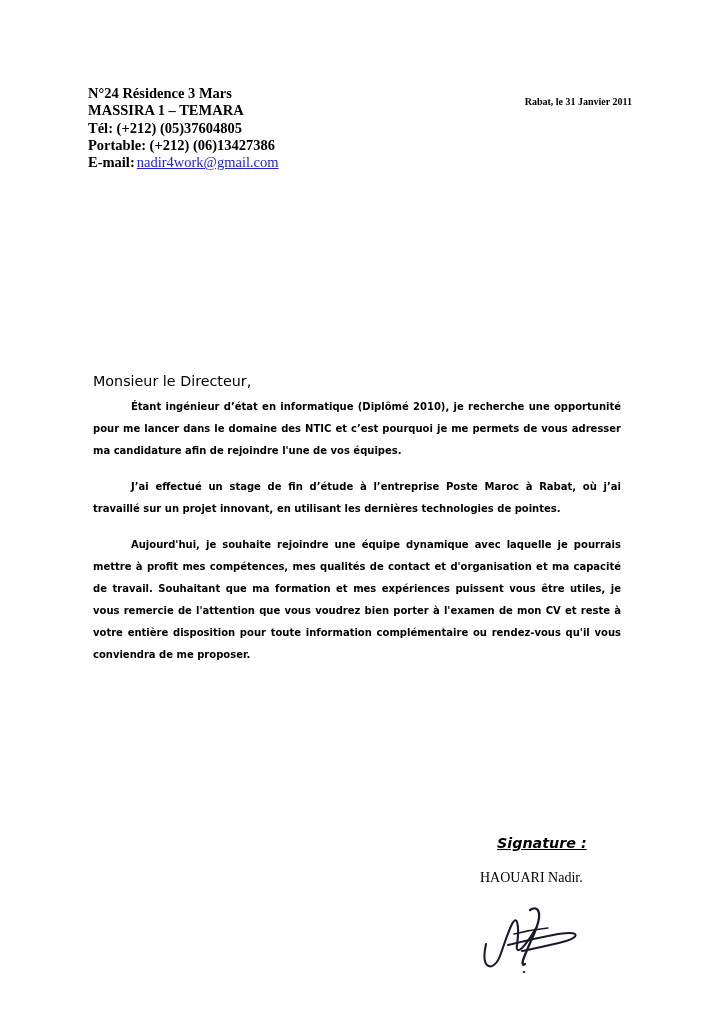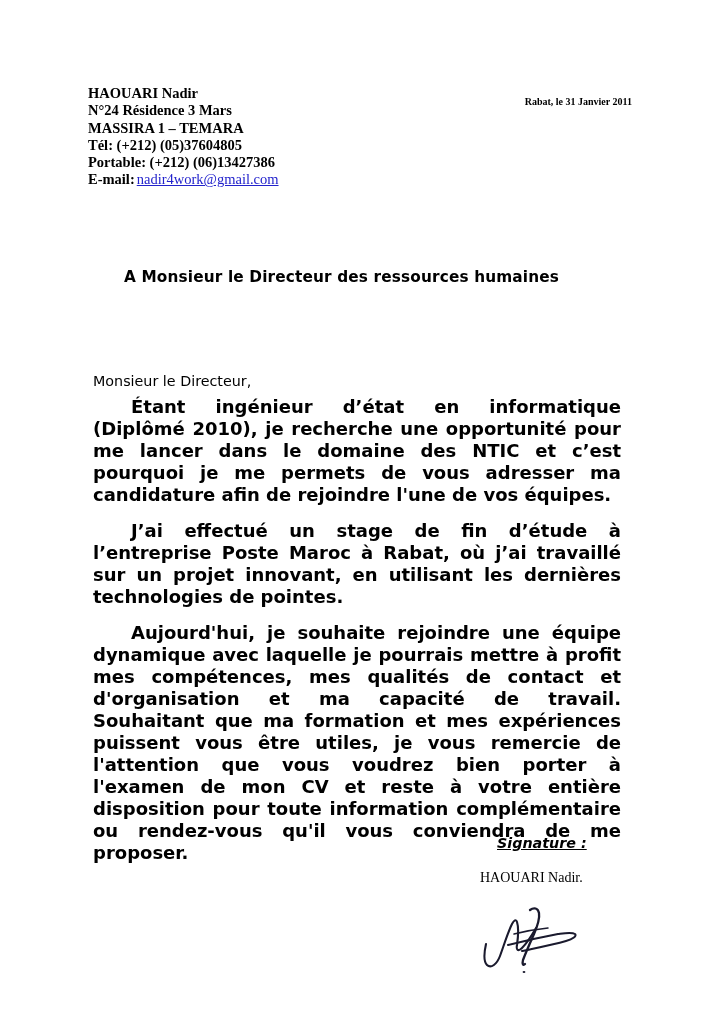--- a/index.html
+++ b/index.html
@@ -82,21 +82,21 @@
   .salutation {
     font-family: "DejaVu Sans", "Liberation Sans", sans-serif;
     font-weight: normal;
     font-size: 14.3px;
     line-height: 22px;
     margin: 0 0 4px 0;
   }
   .para {
     font-family: "DejaVu Sans", "Liberation Sans", sans-serif;
     font-weight: bold;
-    font-size: 18px;
+    font-size: 10px;
     line-height: 22px;
     text-align: justify;
     text-justify: inter-word;
     text-indent: 38px;
     margin: 0 0 14px 0;
   }
   .para-gap-large { margin-bottom: 34px; }
   .para-closing { margin-bottom: 0; }
 
   
@@ -136,33 +136,31 @@
   }
   .signature-mark svg { display: block; }
 </style>
 </head>
 <body>
 
 <div class="page">
 
   <div class="letterhead">
     <div class="sender-block">
-      <span class="sender-line">HAOUARI Nadir</span>
       <span class="sender-line">N°24 Résidence 3 Mars</span>
       <span class="sender-line">MASSIRA 1 – TEMARA</span>
       <span class="sender-line">Tél: (+212) (05)37604805</span>
       <span class="sender-line">Portable: (+212) (06)13427386</span>
       <span class="sender-line">
         <span class="email-label">E-mail:</span><a class="email-link" href="#">nadir4work@gmail.com</a>
       </span>
     </div>
     <div class="date-line">Rabat, le 31 Janvier 2011</div>
   </div>
 
-  <div class="recipient-title">A Monsieur le Directeur des ressources humaines</div>
 
   <div class="body-wrap">
     <p class="salutation">Monsieur le Directeur,</p>
     <p class="para">Étant ingénieur d’état en informatique (Diplômé 2010), je recherche une opportunité pour me lancer dans le domaine des NTIC et c’est pourquoi je me permets de vous adresser ma candidature afin de rejoindre l'une de vos équipes.</p>
     <p class="para">J’ai effectué un stage de fin d’étude à l’entreprise Poste Maroc à Rabat, où j’ai travaillé sur un projet innovant, en utilisant les dernières technologies de pointes.</p>
     <p class="para para-gap-large">Aujourd'hui, je souhaite rejoindre une équipe dynamique avec laquelle je pourrais mettre à profit mes compétences, mes qualités de contact et d'organisation et ma capacité de travail. Souhaitant que ma formation et mes expériences puissent vous être utiles, je vous remercie de l'attention que vous voudrez bien porter à l'examen de mon CV et reste à votre entière disposition pour toute information complémentaire ou rendez-vous qu'il vous conviendra de me proposer.</p>
   </div>
 
   <div class="signature-block">
     <div class="signature-label">Signature :</div>

